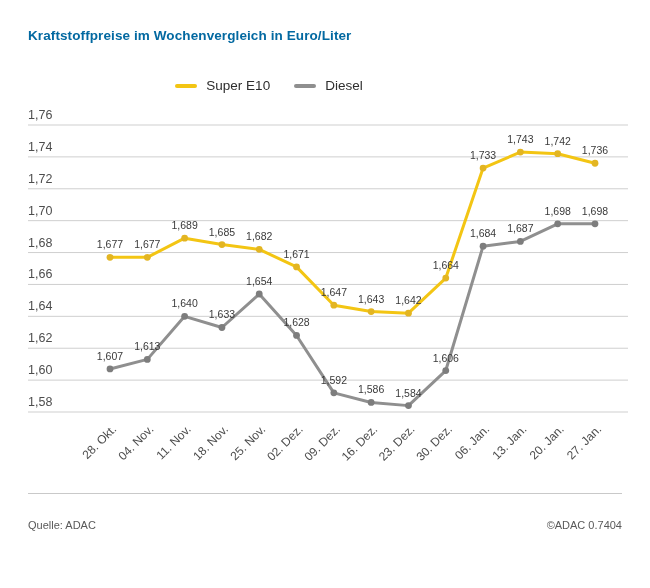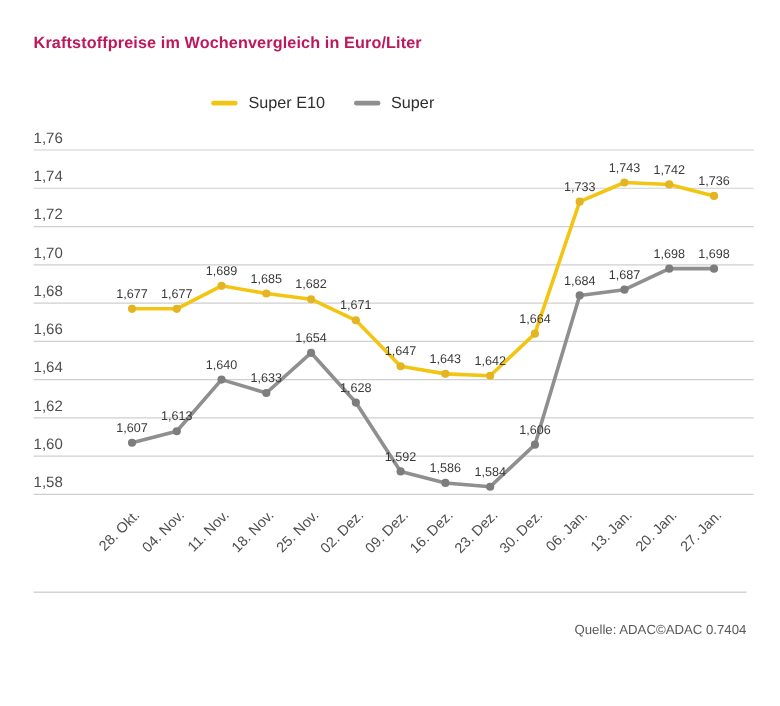--- a/index.html
+++ b/index.html
@@ -11,21 +11,21 @@
     font-family: "Liberation Sans", sans-serif;
     overflow: hidden;
   }
   .chart-title {
     position: absolute;
     left: 28px;
     top: 28px;
     margin: 0;
     font-size: 13.5px;
     font-weight: 700;
-    color: #be185d;
+    color: #0369a1;
     letter-spacing: 0.1px;
   }
   .legend {
     position: absolute;
     top: 78px;
     left: 0;
     width: 538px;
     display: flex;
     justify-content: center;
     align-items: center;
@@ -57,40 +57,40 @@
     top: 493px;
     height: 1px;
     background: #c9c9c9;
   }
   .footer {
     position: absolute;
     left: 28px;
     right: 28px;
     top: 519px;
     display: flex;
-    justify-content: flex-end;
+    justify-content: space-between;
     font-size: 11px;
     color: #595959;
   }
 </style>
 </head>
 <body>
 
 <div class="page">
 
   <h1 class="chart-title">Kraftstoffpreise im Wochenvergleich in Euro/Liter</h1>
 
   <div class="legend">
     <span class="legend-item">
       <span class="legend-swatch" style="background: rgb(243, 197, 19);"></span>
       <span>Super E10</span>
     </span>
     <span class="legend-item">
       <span class="legend-swatch" style="background: rgb(143, 143, 143);"></span>
-      <span>Super</span>
+      <span>Diesel</span>
     </span>
   </div>
 
   <svg id="chart" width="650" height="380" viewBox="0 0 650 380">
       <line x1="28" y1="25" x2="628" y2="25" stroke="#cfcfcf" stroke-width="1"></line>
       <text x="28" y="19" font-size="12.5" fill="#4d4d4d" font-family="Liberation Sans, sans-serif">1,76</text>
       <line x1="28" y1="56.888888888888914" x2="628" y2="56.888888888888914" stroke="#cfcfcf" stroke-width="1"></line>
       <text x="28" y="50.888888888888914" font-size="12.5" fill="#4d4d4d" font-family="Liberation Sans, sans-serif">1,74</text>
       <line x1="28" y1="88.77777777777786" x2="628" y2="88.77777777777786" stroke="#cfcfcf" stroke-width="1"></line>
       <text x="28" y="82.77777777777786" font-size="12.5" fill="#4d4d4d" font-family="Liberation Sans, sans-serif">1,72</text>

